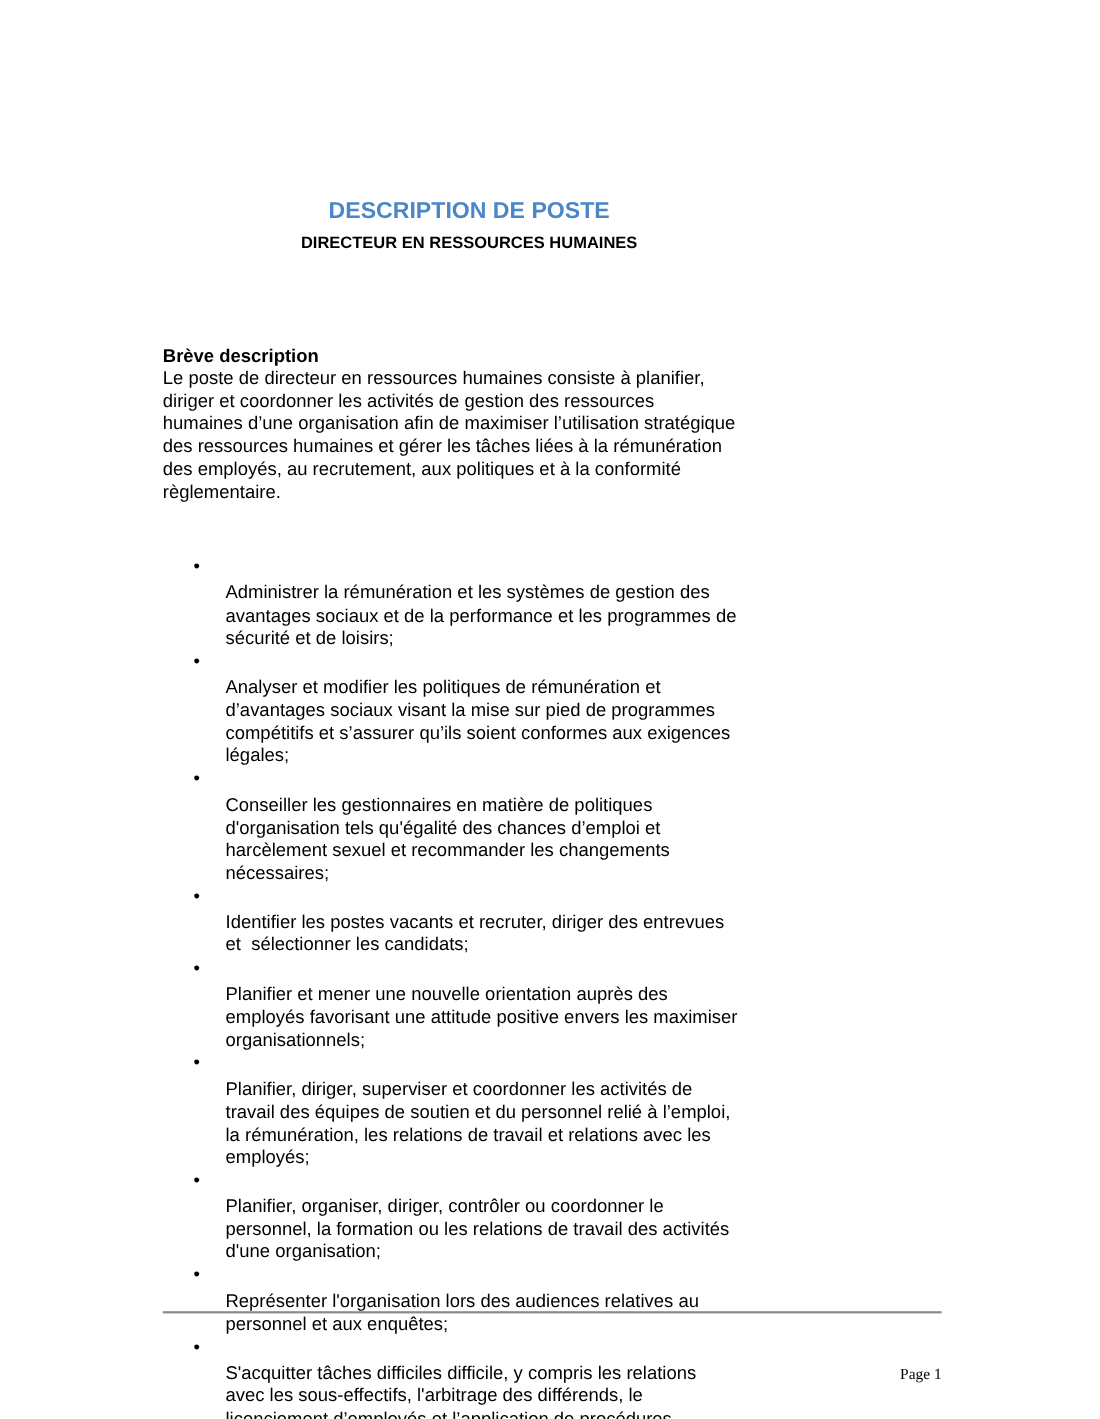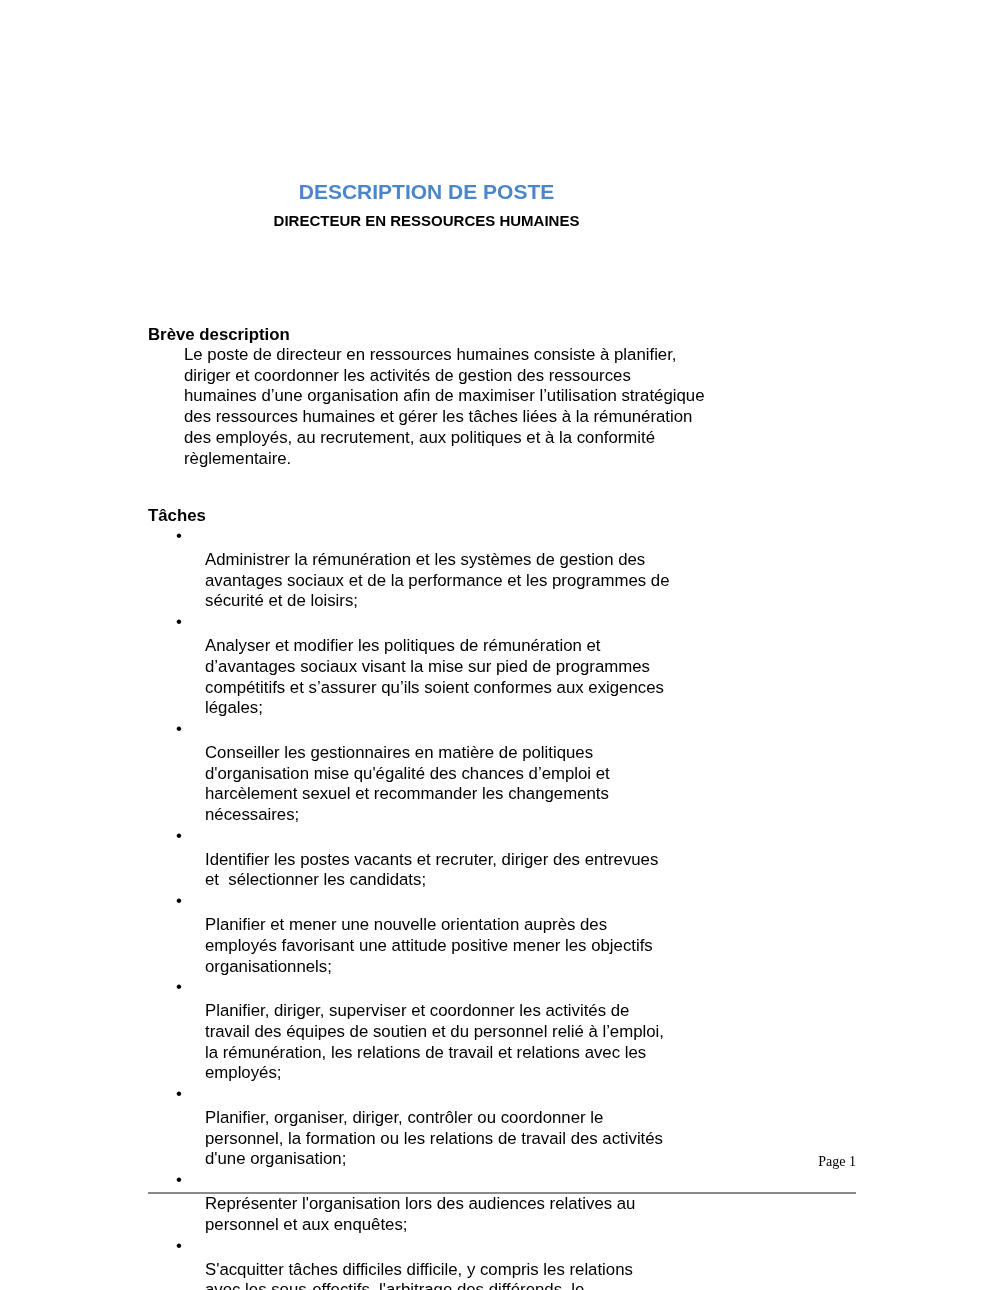--- a/index.html
+++ b/index.html
@@ -30,41 +30,40 @@
     left: 148px;
     width: 557px;
     text-align: center;
     font-size: 15px;
     font-weight: 700;
     color: #000000;
     line-height: 1.1;
   }
   .section-brief {
     position: absolute;
-    top: 324px;
+    top: 313px;
     left: 148px;
     width: 640px;
   }
   .section-tasks {
     position: absolute;
     top: 505px;
     left: 148px;
     width: 640px;
   }
   .section-heading {
     font-size: 16.8px;
     font-weight: 700;
     line-height: 21px;
     color: #000000;
   }
   .body-text {
     font-size: 16.8px;
     line-height: 20.7px;
     color: #000000;
-    margin-left: 36px;
   }
   .prewrap { white-space: pre-wrap; }
   .task-list {
     list-style: none;
     margin: 0;
     padding: 0;
   }
   .task-list li {
     display: flex;
     align-items: flex-start;
@@ -82,21 +81,21 @@
   .footer-rule {
     position: absolute;
     top: 1192px;
     left: 148px;
     width: 708px;
     height: 2px;
     background: #8a8a8a;
   }
   .page-number {
     position: absolute;
-    top: 1154px;
+    top: 1243px;
     left: 148px;
     width: 708px;
     text-align: right;
     font-family: "Liberation Serif", serif;
     font-size: 14px;
     color: #000000;
   }
 </style>
 </head>
 <body>
@@ -111,51 +110,50 @@
     <div class="section-heading">Brève description</div>
     <div class="body-text prewrap">Le poste de directeur en ressources humaines consiste à planifier,
 diriger et coordonner les activités de gestion des ressources
 humaines d’une organisation afin de maximiser l’utilisation stratégique
 des ressources humaines et gérer les tâches liées à la rémunération
 des employés, au recrutement, aux politiques et à la conformité
 règlementaire.</div>
   </div>
 
   <div class="section-tasks">
-    <div class="section-heading">Tâches</div>
     <ul class="task-list">
       <li>
         <span class="bullet">•</span>
         <span class="li-text prewrap">Administrer la rémunération et les systèmes de gestion des
 avantages sociaux et de la performance et les programmes de
 sécurité et de loisirs;</span>
       </li>
       <li>
         <span class="bullet">•</span>
         <span class="li-text prewrap">Analyser et modifier les politiques de rémunération et
 d’avantages sociaux visant la mise sur pied de programmes
 compétitifs et s’assurer qu’ils soient conformes aux exigences
 légales;</span>
       </li>
       <li>
         <span class="bullet">•</span>
         <span class="li-text prewrap">Conseiller les gestionnaires en matière de politiques
-d'organisation mise qu'égalité des chances d’emploi et
+d'organisation tels qu'égalité des chances d’emploi et
 harcèlement sexuel et recommander les changements
 nécessaires;</span>
       </li>
       <li>
         <span class="bullet">•</span>
         <span class="li-text prewrap">Identifier les postes vacants et recruter, diriger des entrevues
 et  sélectionner les candidats;</span>
       </li>
       <li>
         <span class="bullet">•</span>
         <span class="li-text prewrap">Planifier et mener une nouvelle orientation auprès des
-employés favorisant une attitude positive mener les objectifs
+employés favorisant une attitude positive envers les maximiser
 organisationnels;</span>
       </li>
       <li>
         <span class="bullet">•</span>
         <span class="li-text prewrap">Planifier, diriger, superviser et coordonner les activités de
 travail des équipes de soutien et du personnel relié à l’emploi,
 la rémunération, les relations de travail et relations avec les
 employés;</span>
       </li>
       <li>

